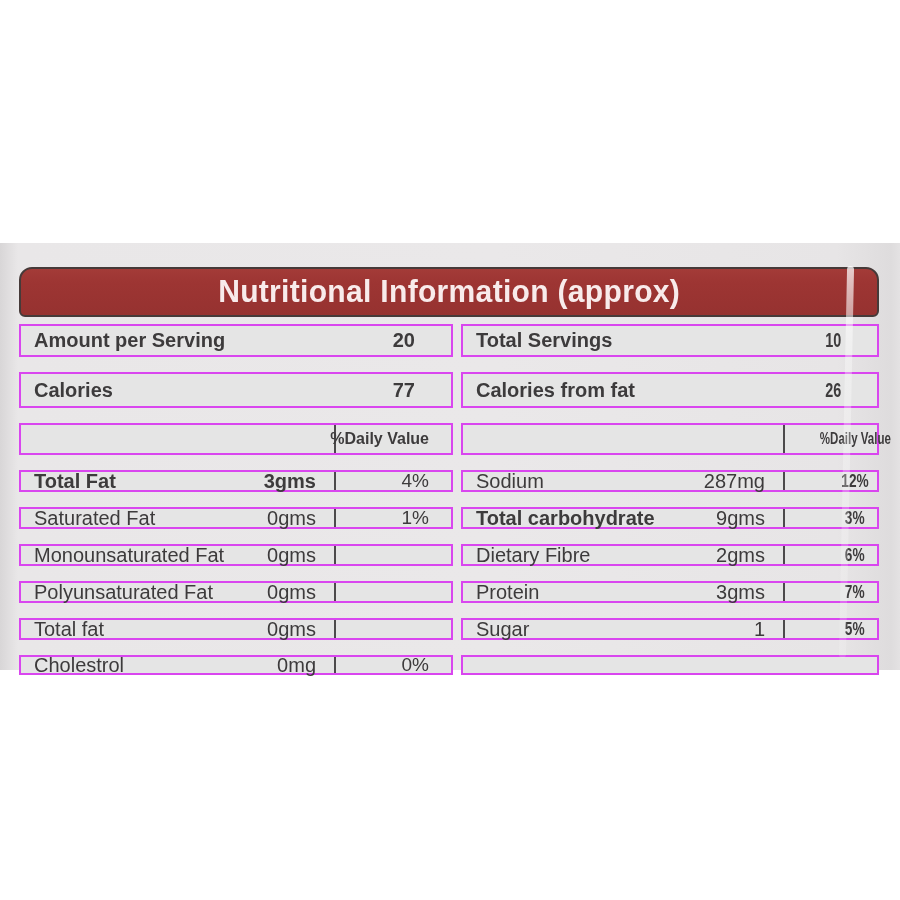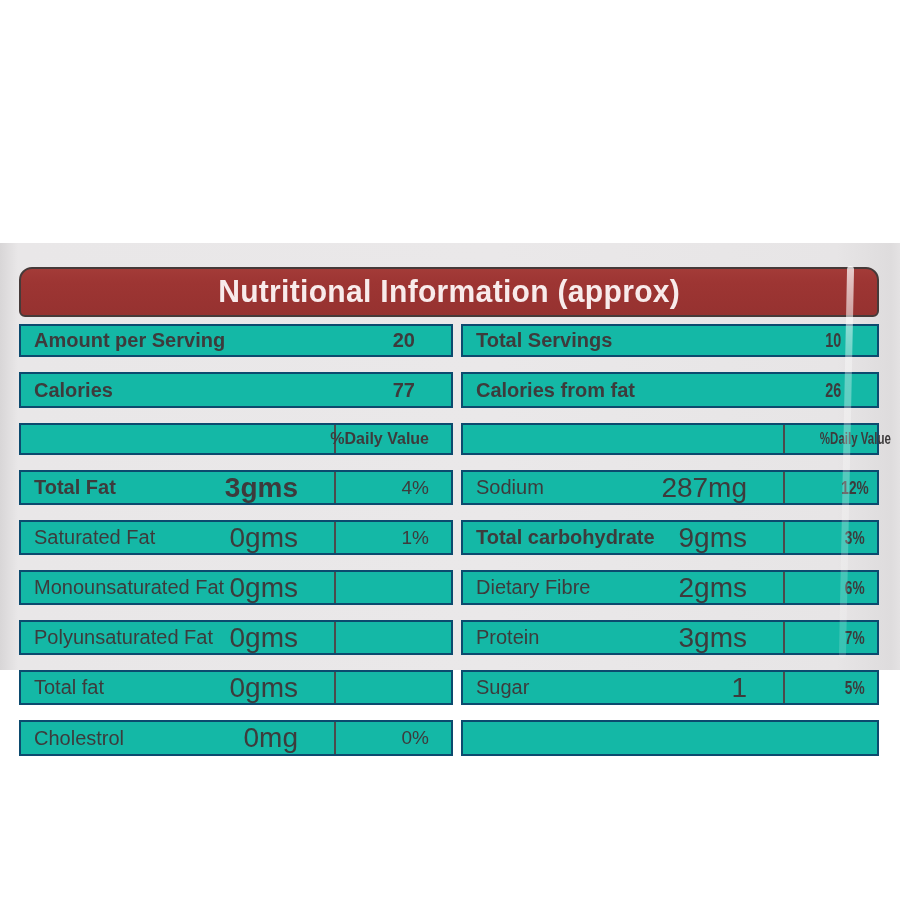--- a/index.html
+++ b/index.html
@@ -25,34 +25,34 @@
     border-radius: 13px 13px 6px 6px;
     display: flex; align-items: center; justify-content: center;
   }
   .hdr .title {
     font-size: 31px; font-weight: bold; color: #f8ebeb;
     letter-spacing: 0.3px; transform: scaleX(0.97); white-space: nowrap;
   }
   .band { display: flex; margin-top: 15px; gap: 8px; }
   .band.first { margin-top: 7px; }
   .half {
-    border: 2px solid #0c4a6e;
-    background: #14b8a6;
+    border: 2px solid #d946ef;
+    background: #e5e5e5;
     display: flex; align-items: center; height: 100%;
   }
   .half.l { width: 434px; }
   .half.r { width: 418px; }
   .band > .half { height: inherit; }
   .b1 { height: 33px; } .b2 { height: 36px; } .b3 { height: 32px; }
-  .b4, .b5, .b6, .b7, .b8 { height: 35px; } .b9 { height: 36px; justify-content: center; }
+  .b4, .b5, .b6, .b7, .b8 { height: 22px; } .b9 { height: 20px; justify-content: center; }
   .namecell { flex: 1 1 auto; display: flex; align-items: center; height: 100%; min-width: 0; }
   .nm { padding-left: 13px; font-size: 20px; white-space: nowrap; }
   .bold { font-weight: bold; }
   .val { margin-left: auto; padding-right: 36px; font-size: 20px; font-weight: bold; }
-  .amt { margin-left: auto; padding-right: 36px; font-size: 28px; white-space: nowrap; }
+  .amt { margin-left: auto; padding-right: 18px; font-size: 20px; white-space: nowrap; }
   .dvcell {
     height: 100%; border-left: 2px solid #4c4a4b;
     display: flex; align-items: center; flex: 0 0 auto; padding-left: 48px;
   }
   .dvcell.ldv { width: 117px; justify-content: flex-end; padding-right: 22px; }
   .dvcell.rdv { width: 94px; justify-content: center; }
   .dvtxt { font-size: 19px; }
   .dvhead { font-size: 16px; font-weight: bold; white-space: nowrap; }
   .cond { display: inline-block; transform: scaleX(0.72); transform-origin: 100% 50%; white-space: nowrap; }
   .cond.ctr { transform-origin: 50% 50%; }

